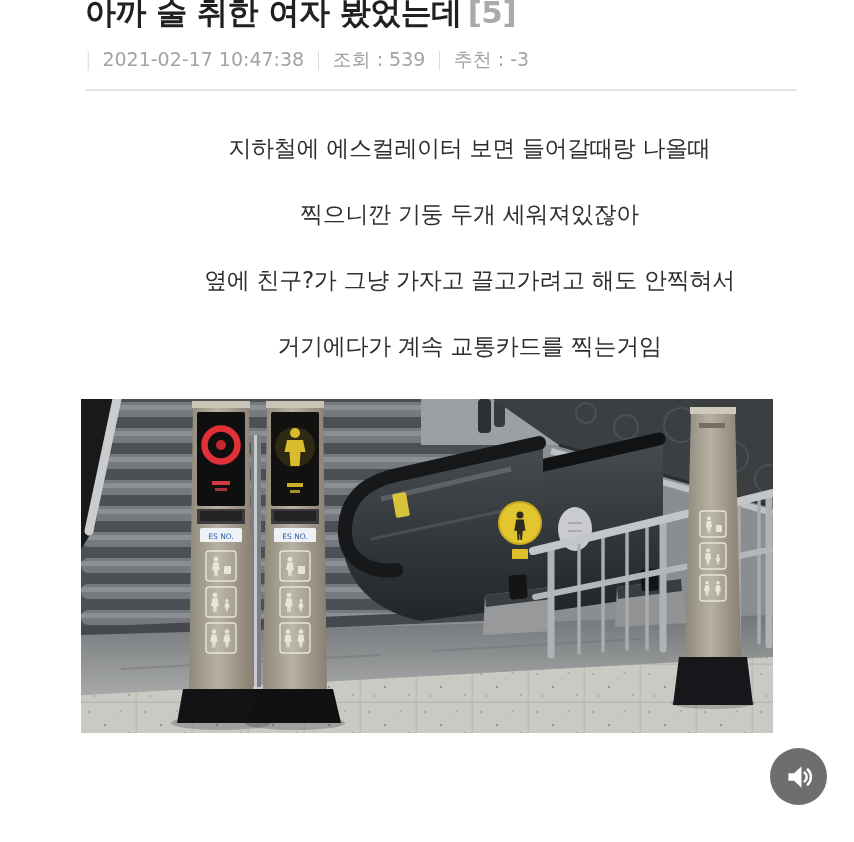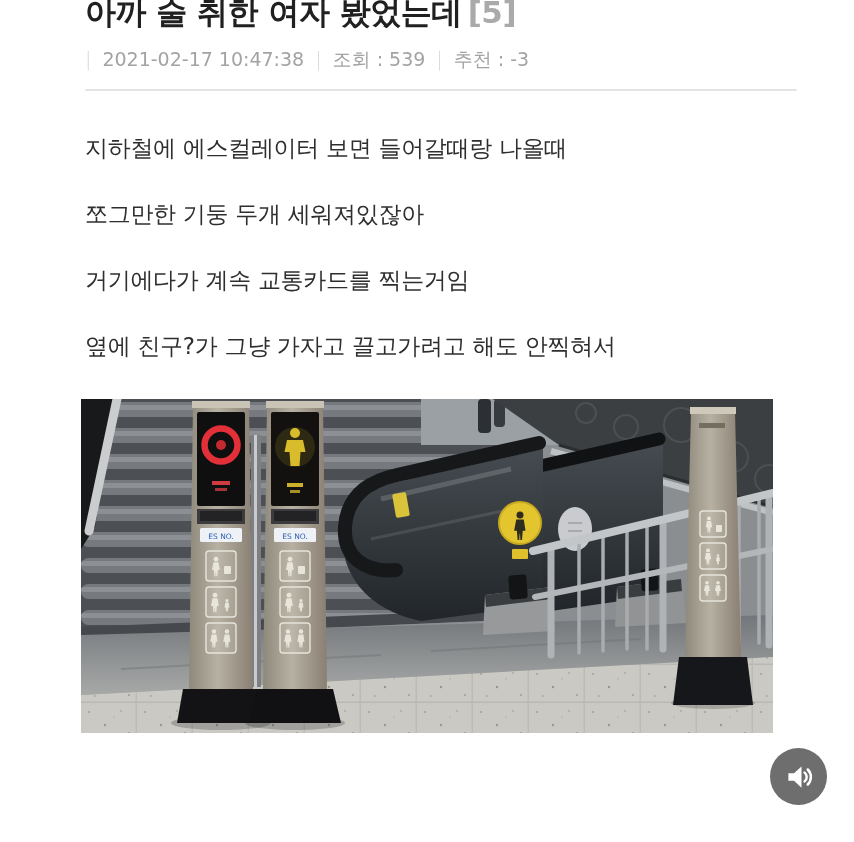--- a/index.html
+++ b/index.html
@@ -27,21 +27,21 @@
   }
   .meta .sep { color:#d6d6d6; font-weight:300; margin:0 11px; }
   .meta .sep:first-child { margin-left:0; }
 
   .divider { margin-top:17px; width:712px; height:2px; background:#e4e4e4; border-radius:1px; }
 
   
   .body { margin-top:44px; }
   .body p {
     font-size:23px; color:#2e2e2e; line-height:27px;
-    letter-spacing:-0.3px; margin:0 0 39px 0; white-space:nowrap;
+    letter-spacing:-0.3px; margin:0 0 39px 0; white-space:nowrap;text-align:center;
   }
 
   
   .photo { margin:16px 0 0 -4px; width:692px; height:334px; display:block; line-height:0; }
   .photo svg { display:block; }
   .psq { fill:rgba(255,255,255,0.08); stroke:#e6e4da; stroke-width:1.4; }
   .pfill { fill:#eceade; opacity:0.92; }
 
   
   .audio-btn {
@@ -67,23 +67,23 @@
       <span class="sep">|</span>
       <span>조회 : 539</span>
       <span class="sep">|</span>
       <span>추천 : -3</span>
     </div>
 
     <div class="divider"></div>
 
     <div class="body">
       <p>지하철에 에스컬레이터 보면 들어갈때랑 나올때</p>
-      <p>쪼그만한 기둥 두개 세워져있잖아</p>
+      <p>찍으니깐 기둥 두개 세워져있잖아</p>
+      <p>옆에 친구?가 그냥 가자고 끌고가려고 해도 안찍혀서</p>
       <p>거기에다가 계속 교통카드를 찍는거임</p>
-      <p>옆에 친구?가 그냥 가자고 끌고가려고 해도 안찍혀서</p>
     </div>
 
     <figure class="photo">
       <svg width="692" height="334" viewBox="0 0 692 334" role="img" aria-label="지하철 에스컬레이터 입구에 세워진 기둥 두 개와 계단 사진">
         <defs>
           <linearGradient id="pillarG" x1="0" y1="0" x2="1" y2="0">
             <stop offset="0" stop-color="#8f897c"></stop>
               <stop offset="0.45" stop-color="#b7b1a3"></stop>
               <stop offset="1" stop-color="#897f72"></stop>
           </linearGradient>

